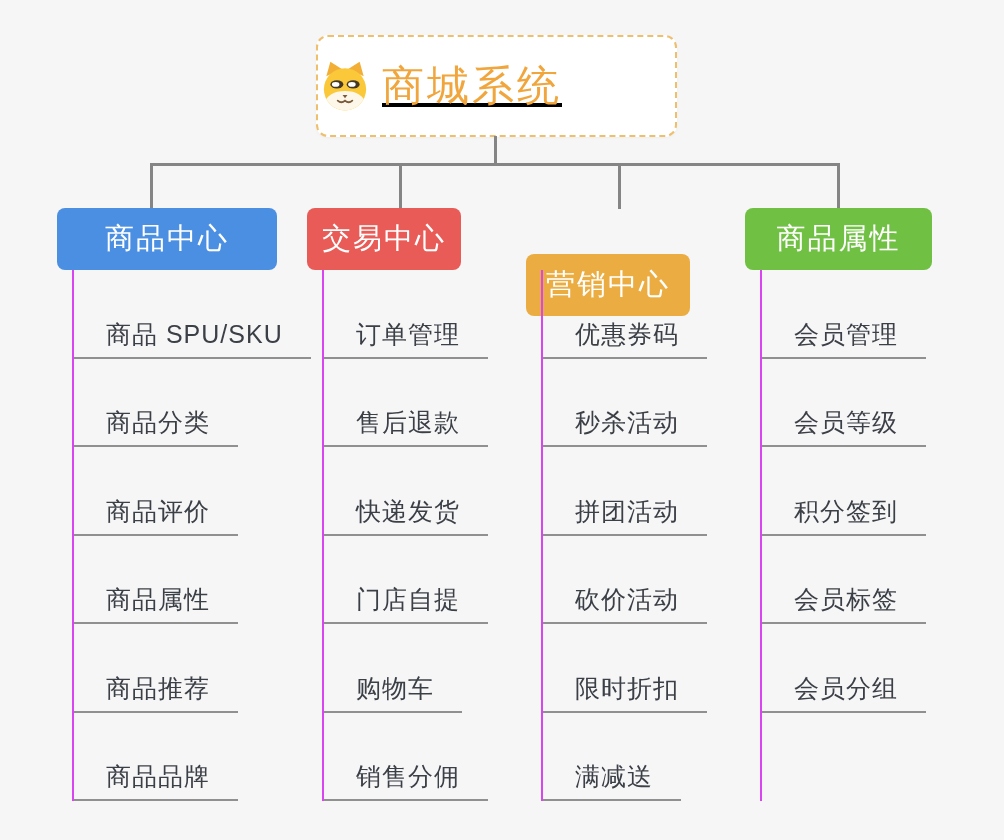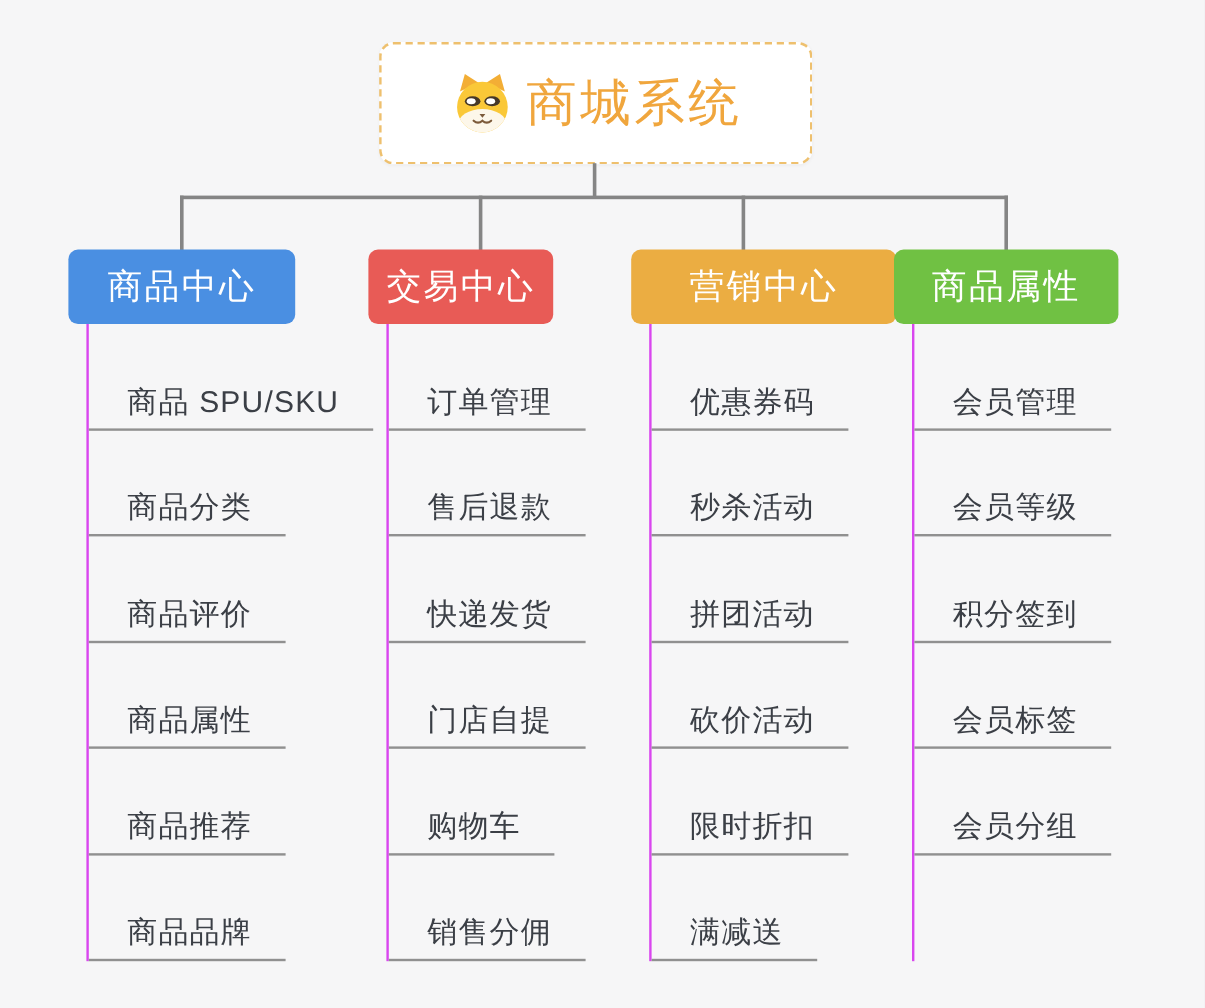--- a/index.html
+++ b/index.html
@@ -14,22 +14,23 @@
     overflow:hidden;
   }
   
   .root-node{
     position:absolute;left:316px;top:35px;
     width:361px;height:102px;
     background:#ffffff;
     border:2px dashed #eec06e;
     border-radius:12px;
     box-sizing:border-box;
-    display:flex;align-items:center;justify-content:center;
+    display:flex;align-items:center;justify-content:flex-start;
     box-shadow:0 1px 3px rgba(0,0,0,.04);
+    text-decoration:underline;
   }
   .root-title{
     color:#f0a63d;
     font-size:42px;
     letter-spacing:3px;
     margin-left:10px;
     white-space:nowrap;
   }
   .dog-icon{width:54px;height:52px;flex:0 0 auto;}
   
@@ -41,23 +42,23 @@
   .drop-2{left:618px;top:163px;width:3px;height:46px;}
   .drop-3{left:837px;top:163px;width:3px;height:46px;}
   
   .branch-node{
     position:absolute;top:208px;height:62px;
     border-radius:8px;
     display:flex;align-items:center;justify-content:center;
     color:#ffffff;font-size:29px;letter-spacing:2px;
     white-space:nowrap;
   }
-  .branch-node-0{left:57px;width:189px;}
+  .branch-node-0{left:57px;width:220px;}
   .branch-node-1{left:307px;width:154px;font-family:Liberation Serif, serif;}
-  .branch-node-2{left:526px;width:221px;}
+  .branch-node-2{left:526px;width:164px;margin-top:46px;}
   .branch-node-3{left:745px;width:187px;}
   
   .tree{
     position:absolute;top:270px;height:531px;
     border-left:2px solid #d946ef;
     display:flex;flex-direction:column;
   }
   .tree-0{left:72px;}
   .tree-1{left:322px;font-family:Liberation Serif, serif;}
   .tree-2{left:541px;}

